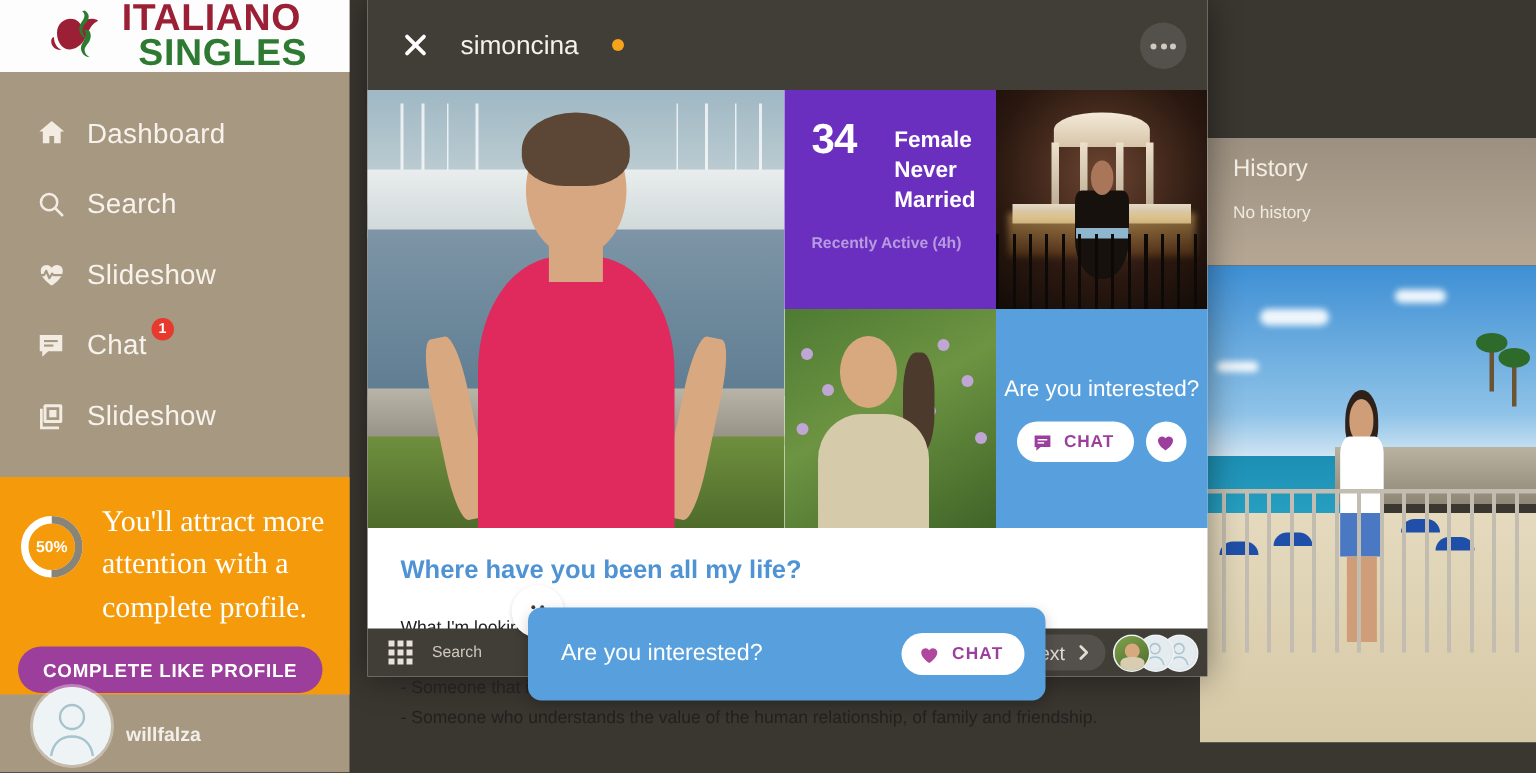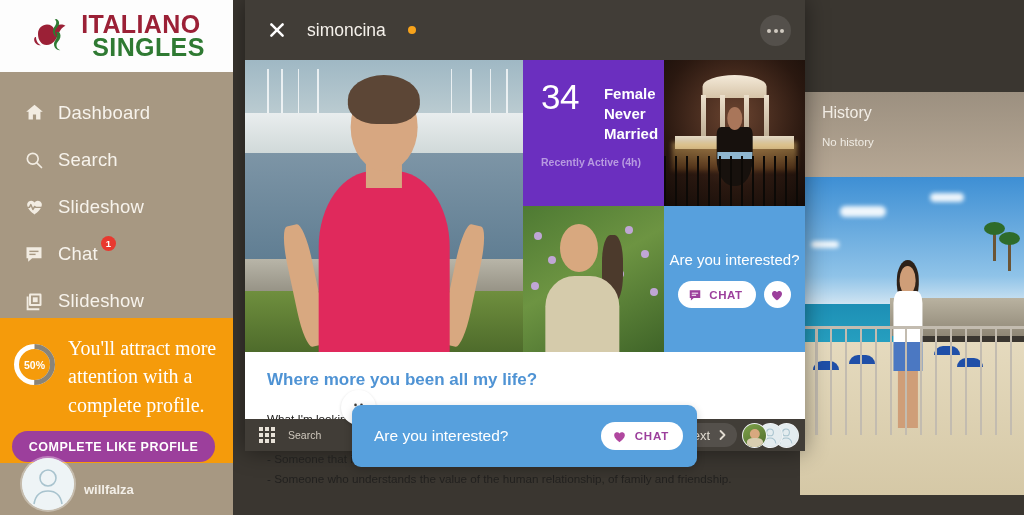--- a/index.html
+++ b/index.html
@@ -9,21 +9,21 @@
     background:#3a3630;
     position:relative;
   }
 
   
   #sidebar {
     position:absolute; left:0; top:0; width:233px; height:515px;
     background:#a79882; z-index:40;
   }
   #logo-bar {
-    height:72px; background:#fdfdfd;
+    height:48px; background:#fdfdfd;
     display:flex; align-items:center; justify-content:center;
     position:relative;
   }
   .logo-wrap { display:flex; align-items:center; gap:3px; padding-left:4px;}
   .logo-mark { width:46px; height:46px; position:relative; flex:none; }
   .logo-text { line-height:0.92; }
   .logo-l1 { font-size:25px; font-weight:700; color:#9b2036; letter-spacing:.4px; display:block;}
   .logo-l2 { font-size:25px; font-weight:700; color:#2f7a33; letter-spacing:.4px; display:block; margin-left:11px;}
 
   #nav { padding-top:17px; }
@@ -124,21 +124,21 @@
   #grid {
     position:absolute; top:60px; left:0; width:560px; height:292px;
     display:grid;
     grid-template-columns:278px 141px 141px;
     grid-template-rows:146px 146px;
   }
   .cell { overflow:hidden; position:relative; }
   .cell.main { grid-row:1 / span 2; }
   .cell.info { background:#6b2fbf; padding:20px 14px 0 18px; }
   .age-row { display:flex; align-items:flex-start; gap:7px; }
-  .age { font-size:35px; color:#fff; font-weight:400; line-height:.95; letter-spacing:-.5px;}
+  .age { font-size:28px; color:#fff; font-weight:700; line-height:.95; letter-spacing:-.5px;}
   .age-meta { padding-top:4px; }
   .age-meta div { font-size:15px; font-weight:700; color:#fff; line-height:1.32;margin-left:18px; }
   .active { font-size:10.5px; color:#b79ae0; margin-top:13px; font-weight:700;}
   .loc { font-size:11.5px; color:#fff; margin-top:14px; line-height:1.35; }
   .cell.cta {
     background:#57a0dd; display:flex; flex-direction:column;
     align-items:center; justify-content:center; gap:12px;
   }
   .cta-title {
     font-size:15px; color:#fff; text-align:center; line-height:1.28;
@@ -559,21 +559,21 @@
             <svg width="14" height="14" viewBox="0 0 24 24" fill="#9c3f9c">
               <path d="M12 21s-8.6-5.4-8.6-11.3A4.7 4.7 0 0112 7.2a4.7 4.7 0 018.6 2.5C20.6 15.6 12 21 12 21z"></path>
             </svg>
           </span>
         </button>
       </div>
     </div>
   </section>
 
   <section id="bio">
-    <h2 class="bio-title">Where more you been all my life?</h2>
+    <h2 class="bio-title">Where have you been all my life?</h2>
     <div class="bio-body">
       <div>What I'm looking for:</div>
       <div>- A man that I can feel safe and secure with.</div>
       <div>- Someone that is attentive, caring and strong enough to maintain it.</div>
       <div>- Someone who understands the value of the human relationship, of family and friendship.</div>
     </div>
 
     <div id="smiley">
       <svg width="21" height="21" viewBox="0 0 24 24">
         <circle cx="8.6" cy="9" r="1.5" fill="#3d3b38"></circle>

